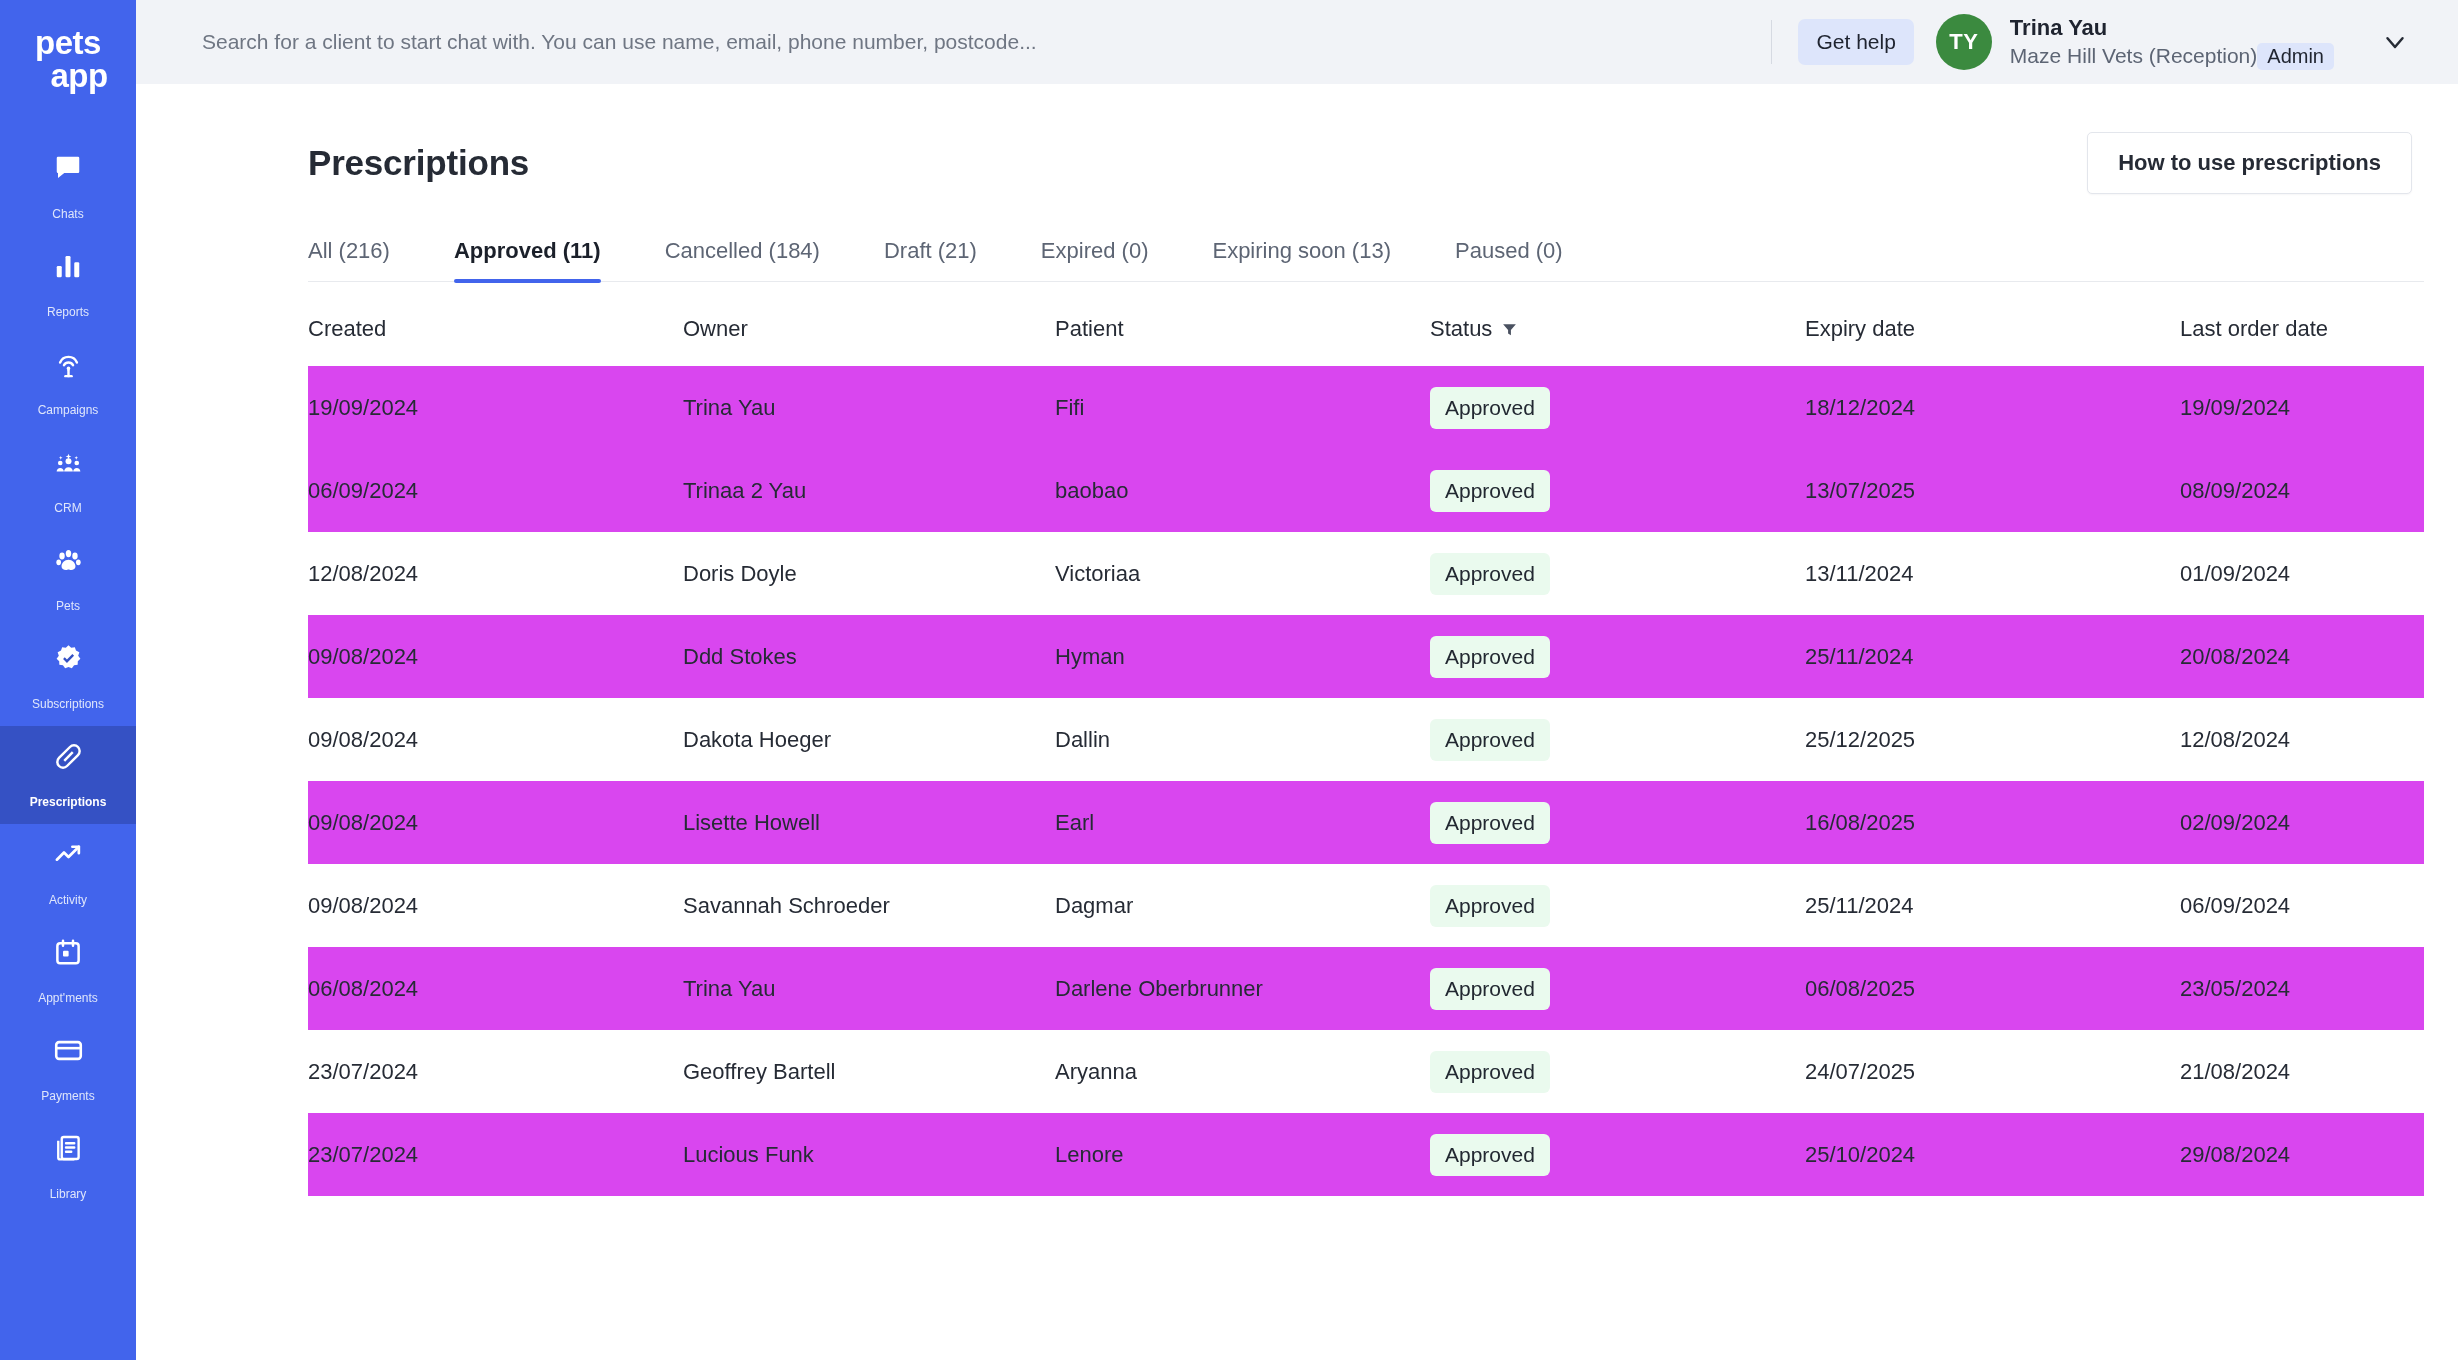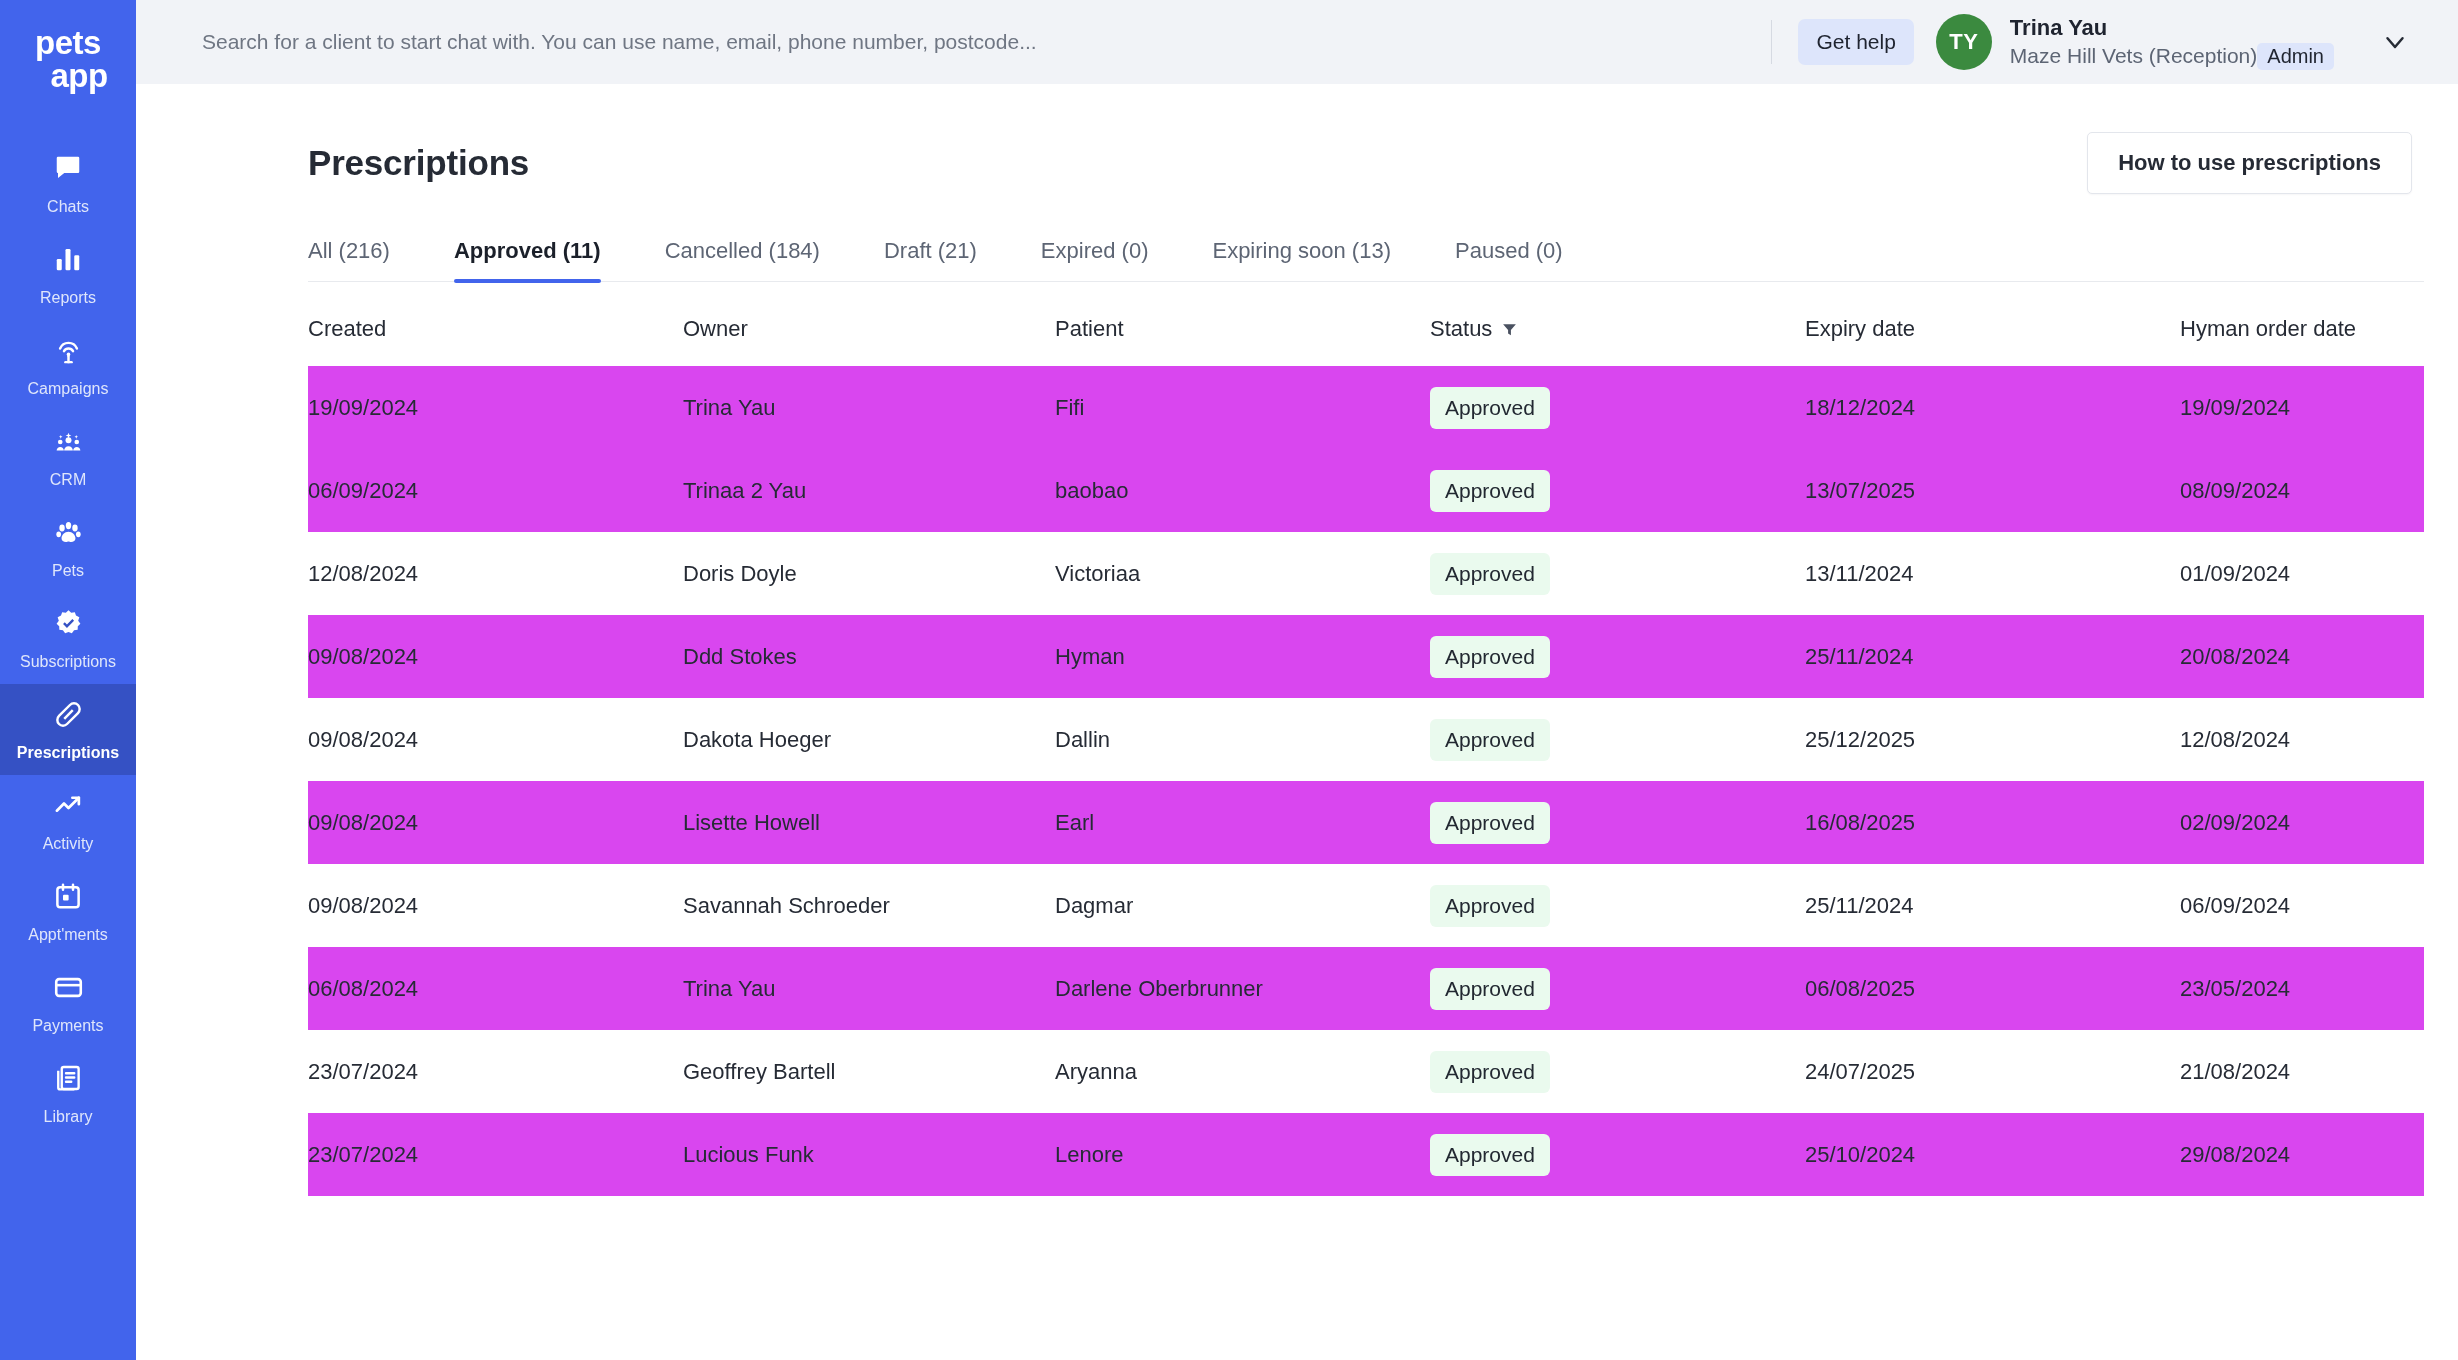--- a/index.html
+++ b/index.html
@@ -27,22 +27,22 @@
 
   .nav-item {
     width: 136px; padding: 13px 0 11px 0;
     display: flex; flex-direction: column; align-items: center;
     cursor: pointer; text-decoration: none;
   }
   .nav-item.active { background: #3551c4; }
   .nav-icon { height: 34px; display: flex; align-items: center; justify-content: center; }
   .nav-icon svg { display: block; }
   .nav-label {
-    color: #dfe6fb; font-size: 16px; line-height: 22px;
-    margin-top: 11px; white-space: nowrap;
+    color: #dfe6fb; font-size: 12px; line-height: 22px;
+    margin-top: 18px; white-space: nowrap;
   }
   .nav-item.active .nav-label { color: #ffffff; font-weight: 600; }
 
   
   #main { flex: 1; height: 1360px; display: flex; flex-direction: column; background: #fff; }
 
   
   #topbar {
     height: 84px; min-height: 84px;
     background: #f1f3f7;
@@ -347,21 +347,21 @@
                     </span>
                   </div>
                 </th>
                 <th>
                   <div class="th-inner">
                     <span>Expiry date</span>
                   </div>
                 </th>
                 <th>
                   <div class="th-inner">
-                    <span>Hyman order date</span>
+                    <span>Last order date</span>
                   </div>
                 </th>
               </tr>
             </thead>
           <tbody id="body-rows">
               <tr class="odd">
                 <td>19/09/2024</td>
                 <td>Trina Yau</td>
                 <td>Fifi</td>
                 <td><span class="badge" style="background: rgb(234, 250, 238);">Approved</span></td>

